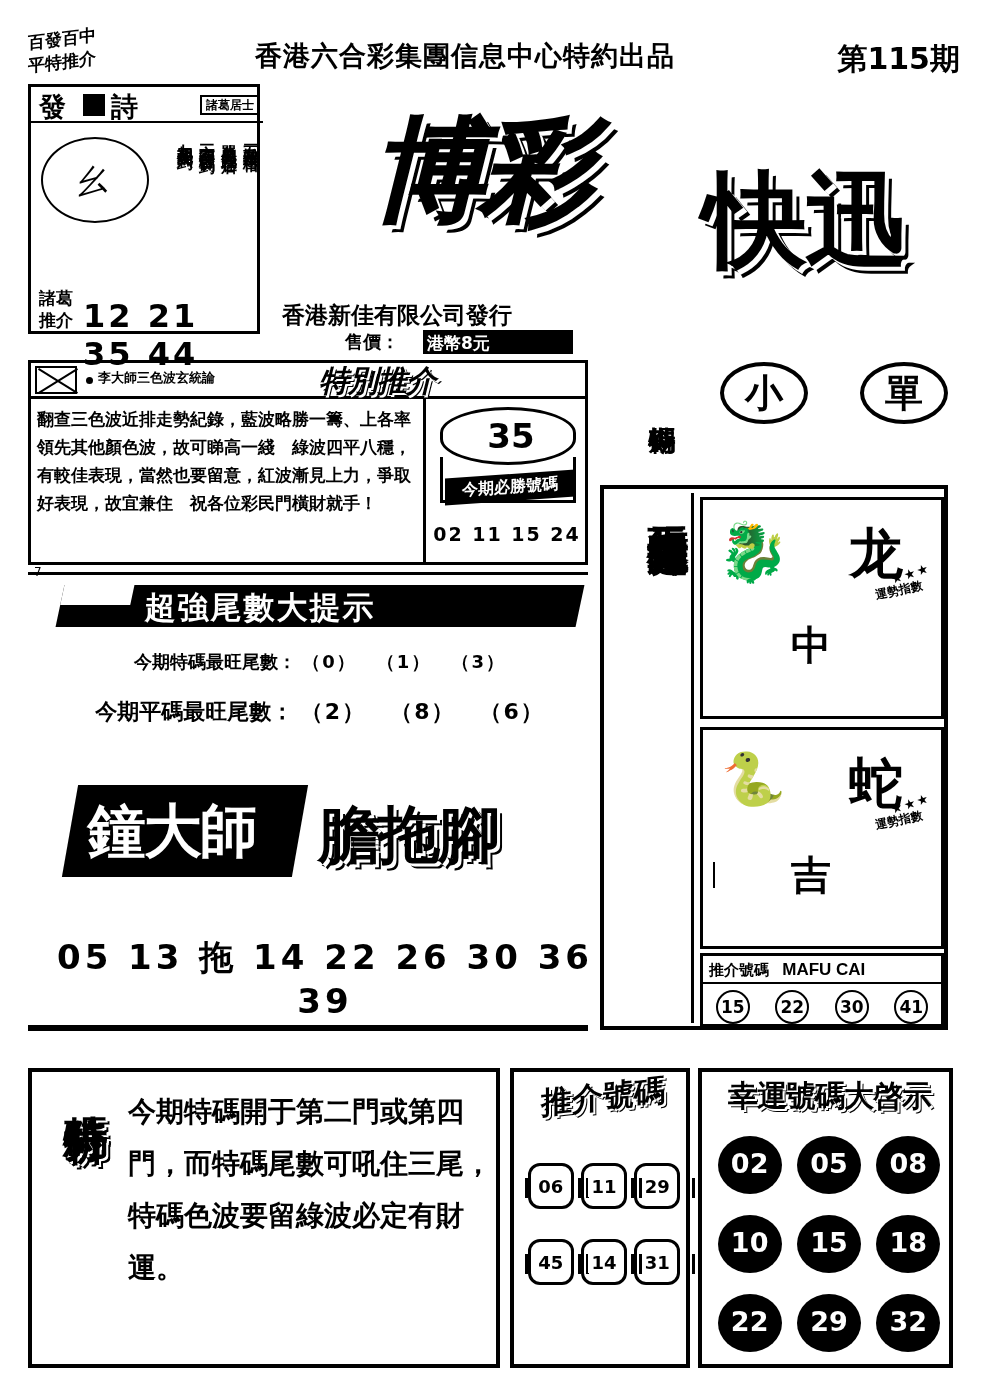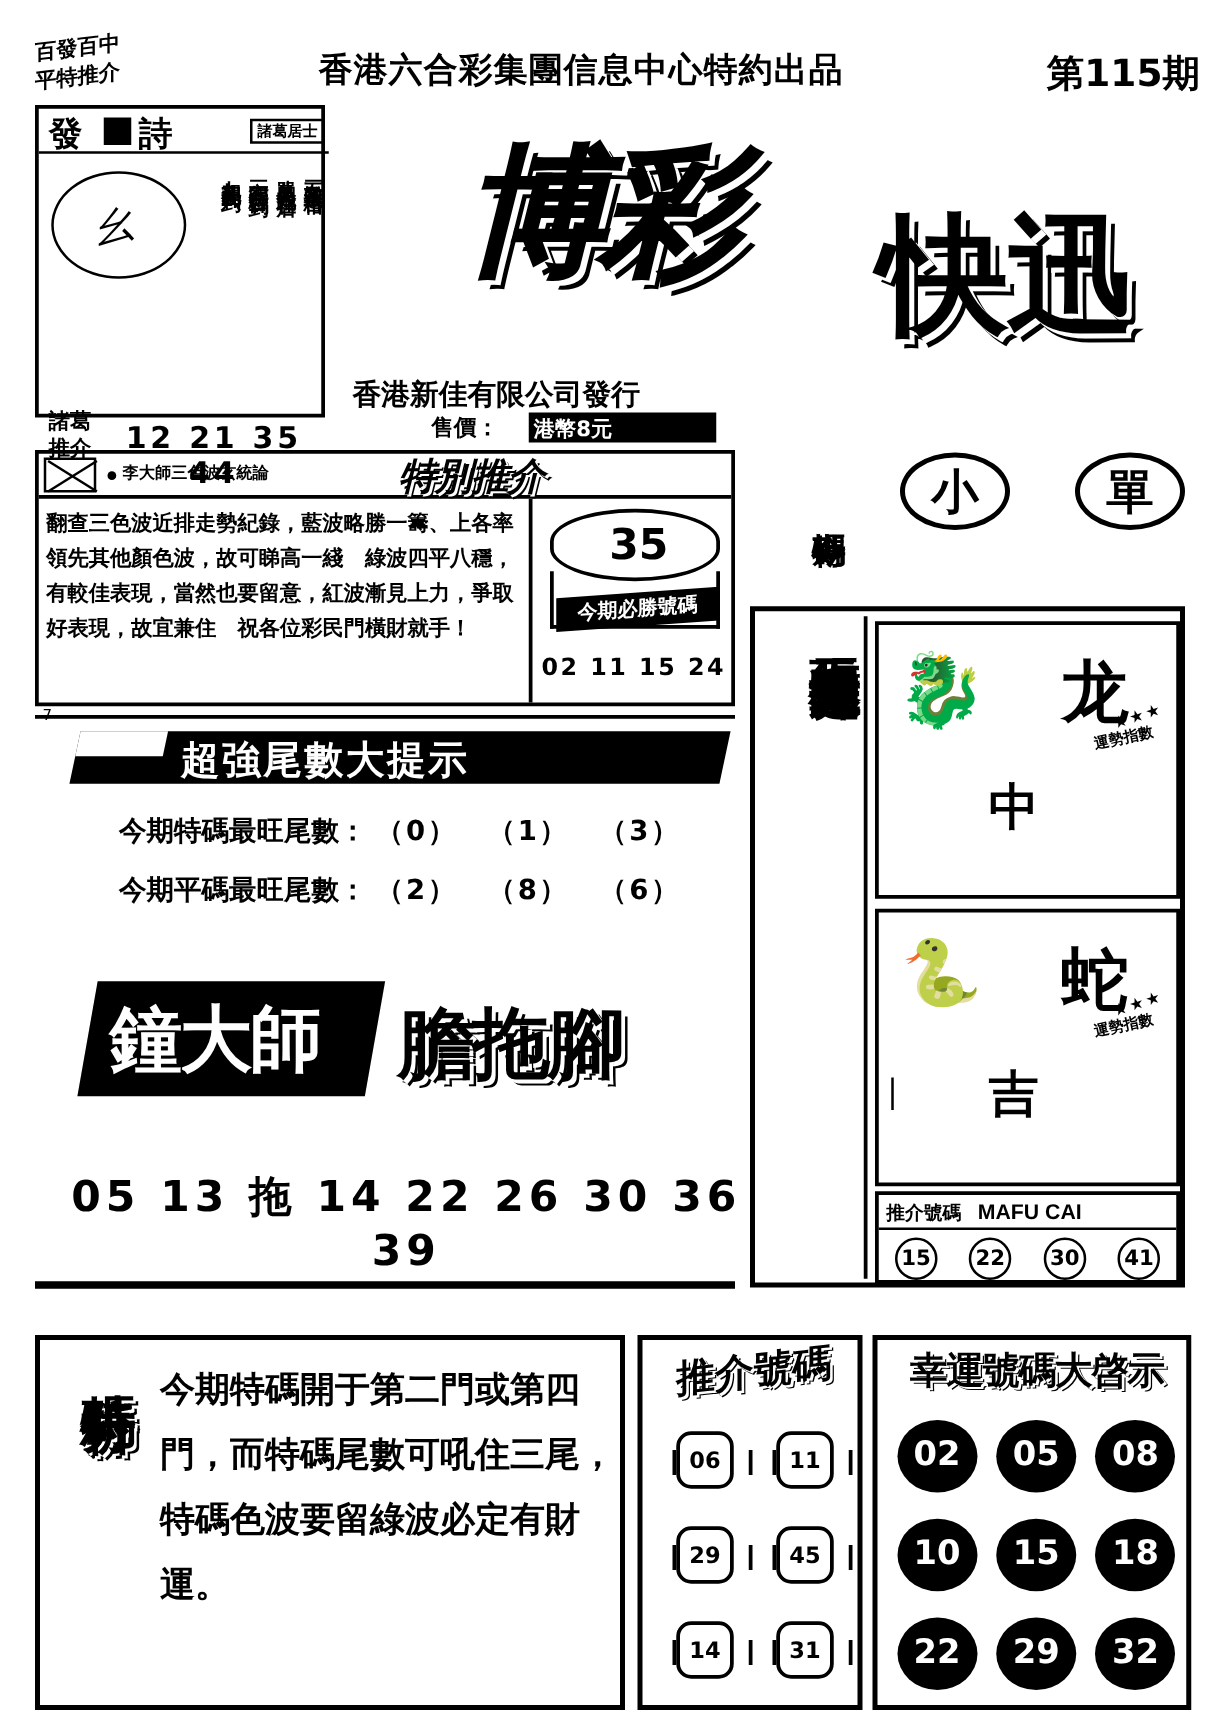--- a/index.html
+++ b/index.html
@@ -76,28 +76,28 @@
     font-family: "DejaVu Serif", serif; transform: rotate(-12deg);
   }
   .poem-cols {
     position: absolute; left: 118px; top: 44px; width: 112px; height: 150px;
     display: flex; flex-direction: row-reverse; justify-content: flex-start; gap: 2px;
   }
   .poem-cols .col {
     writing-mode: vertical-rl; text-orientation: upright;
     font-size: 16px; line-height: 20px; letter-spacing: 2px; font-weight: bold;
   }
-  .poem-foot { position: absolute; left: 8px; top: 200px; width: 220px; height: 46px; margin-top: 39px; }
+  .poem-foot { position: absolute; left: 8px; top: 200px; width: 220px; height: 46px; }
   .poem-foot .lbl {
     position: absolute; left: 0; top: 0; font-size: 17px; line-height: 22px; font-weight: bold;
     width: 36px;
   }
   .poem-foot .nums {
-    position: absolute; left: 44px; top: 10px; font-size: 24px; font-weight: bold;
-    letter-spacing: 3px; font-family: "DejaVu Sans", sans-serif; text-align: center;
+    position: absolute; left: 44px; top: 10px; font-size: 32px; font-weight: bold;
+    letter-spacing: 3px; font-family: "DejaVu Sans", sans-serif;
   }
 
   
   .pub1 { left: 282px; top: 300px; width: 330px; font-size: 23px; font-weight: bold; }
   .pub2 { left: 345px; top: 330px; width: 260px; height: 26px; font-size: 18px; font-weight: bold; }
   .pub2 .bar { position: absolute; left: 78px; top: 0; width: 150px; height: 24px; background: #000; }
   .pub2 .bar span { color: #fff; font-size: 17px; padding: 2px 4px; display: inline-block; }
 
   
   .sp-box { left: 28px; top: 360px; width: 560px; height: 205px; border: 3px solid #000; }
@@ -163,21 +163,21 @@
     transform: skewX(-12deg);
   }
   .tail-banner .txt {
     position: absolute; left: 85px; top: 2px; color: #fff; font-size: 31px; font-weight: bold;
     transform: skewX(12deg); letter-spacing: 2px;
     text-shadow: 2px 2px 0 #000;
   }
   .tail-banner .notch {
     position: absolute; left: 0px; top: 0; width: 70px; height: 20px; background: #fff;
   }
-  .tail-line1 { left: 60px; top: 650px; width: 520px; font-size: 22px; font-weight: bold; }
+  .tail-line1 { left: 60px; top: 650px; width: 520px; font-size: 18px; font-weight: bold; }
   .tail-line2 { left: 60px; top: 697px; width: 520px; font-size: 22px; font-weight: bold; }
   .tail-line1 .nums, .tail-line2 .nums { letter-spacing: 2px; }
 
   
   .master-banner { left: 60px; top: 785px; width: 530px; height: 105px; }
   .mb-a {
     position: absolute; left: 10px; top: 0px; width: 230px; height: 92px;
     background: #000; transform: skewX(-10deg);
   }
   .mb-a span {
@@ -263,22 +263,22 @@
 
   
   .rec-box { left: 510px; top: 1068px; width: 180px; height: 300px; border: 4px solid #000; }
   .rec-title {
     position: absolute; left: 6px; top: 4px; width: 166px; height: 46px;
     font-size: 31px; font-weight: bold; transform: skewY(-6deg);
     text-shadow: 2px 2px 0 #fff, 3px 3px 0 #000;
     text-align: center;
   }
   .rec-grid {
-    position: absolute; left: 10px; top: 58px; width: 160px; height: 228px;
-    display: grid; grid-template-columns: 1fr 1fr; grid-template-rows: 1fr 1fr 1fr;
+    position: absolute; left: 10px; top: 76px; width: 160px; height: 228px;
+    display: grid; grid-template-columns: 1fr 1fr 1fr; grid-template-rows: 1fr 1fr 1fr;
     align-items: center; justify-items: center;
   }
   .gear {
     width: 46px; height: 46px; border: 3px solid #000; border-radius: 12px;
     font-size: 18px; font-weight: bold; text-align: center; line-height: 41px;
     position: relative;
   }
   .gear::before {
     content: ""; position: absolute; left: -6px; top: 12px; width: 58px; height: 20px;
     border-left: 3px solid #000; border-right: 3px solid #000;

